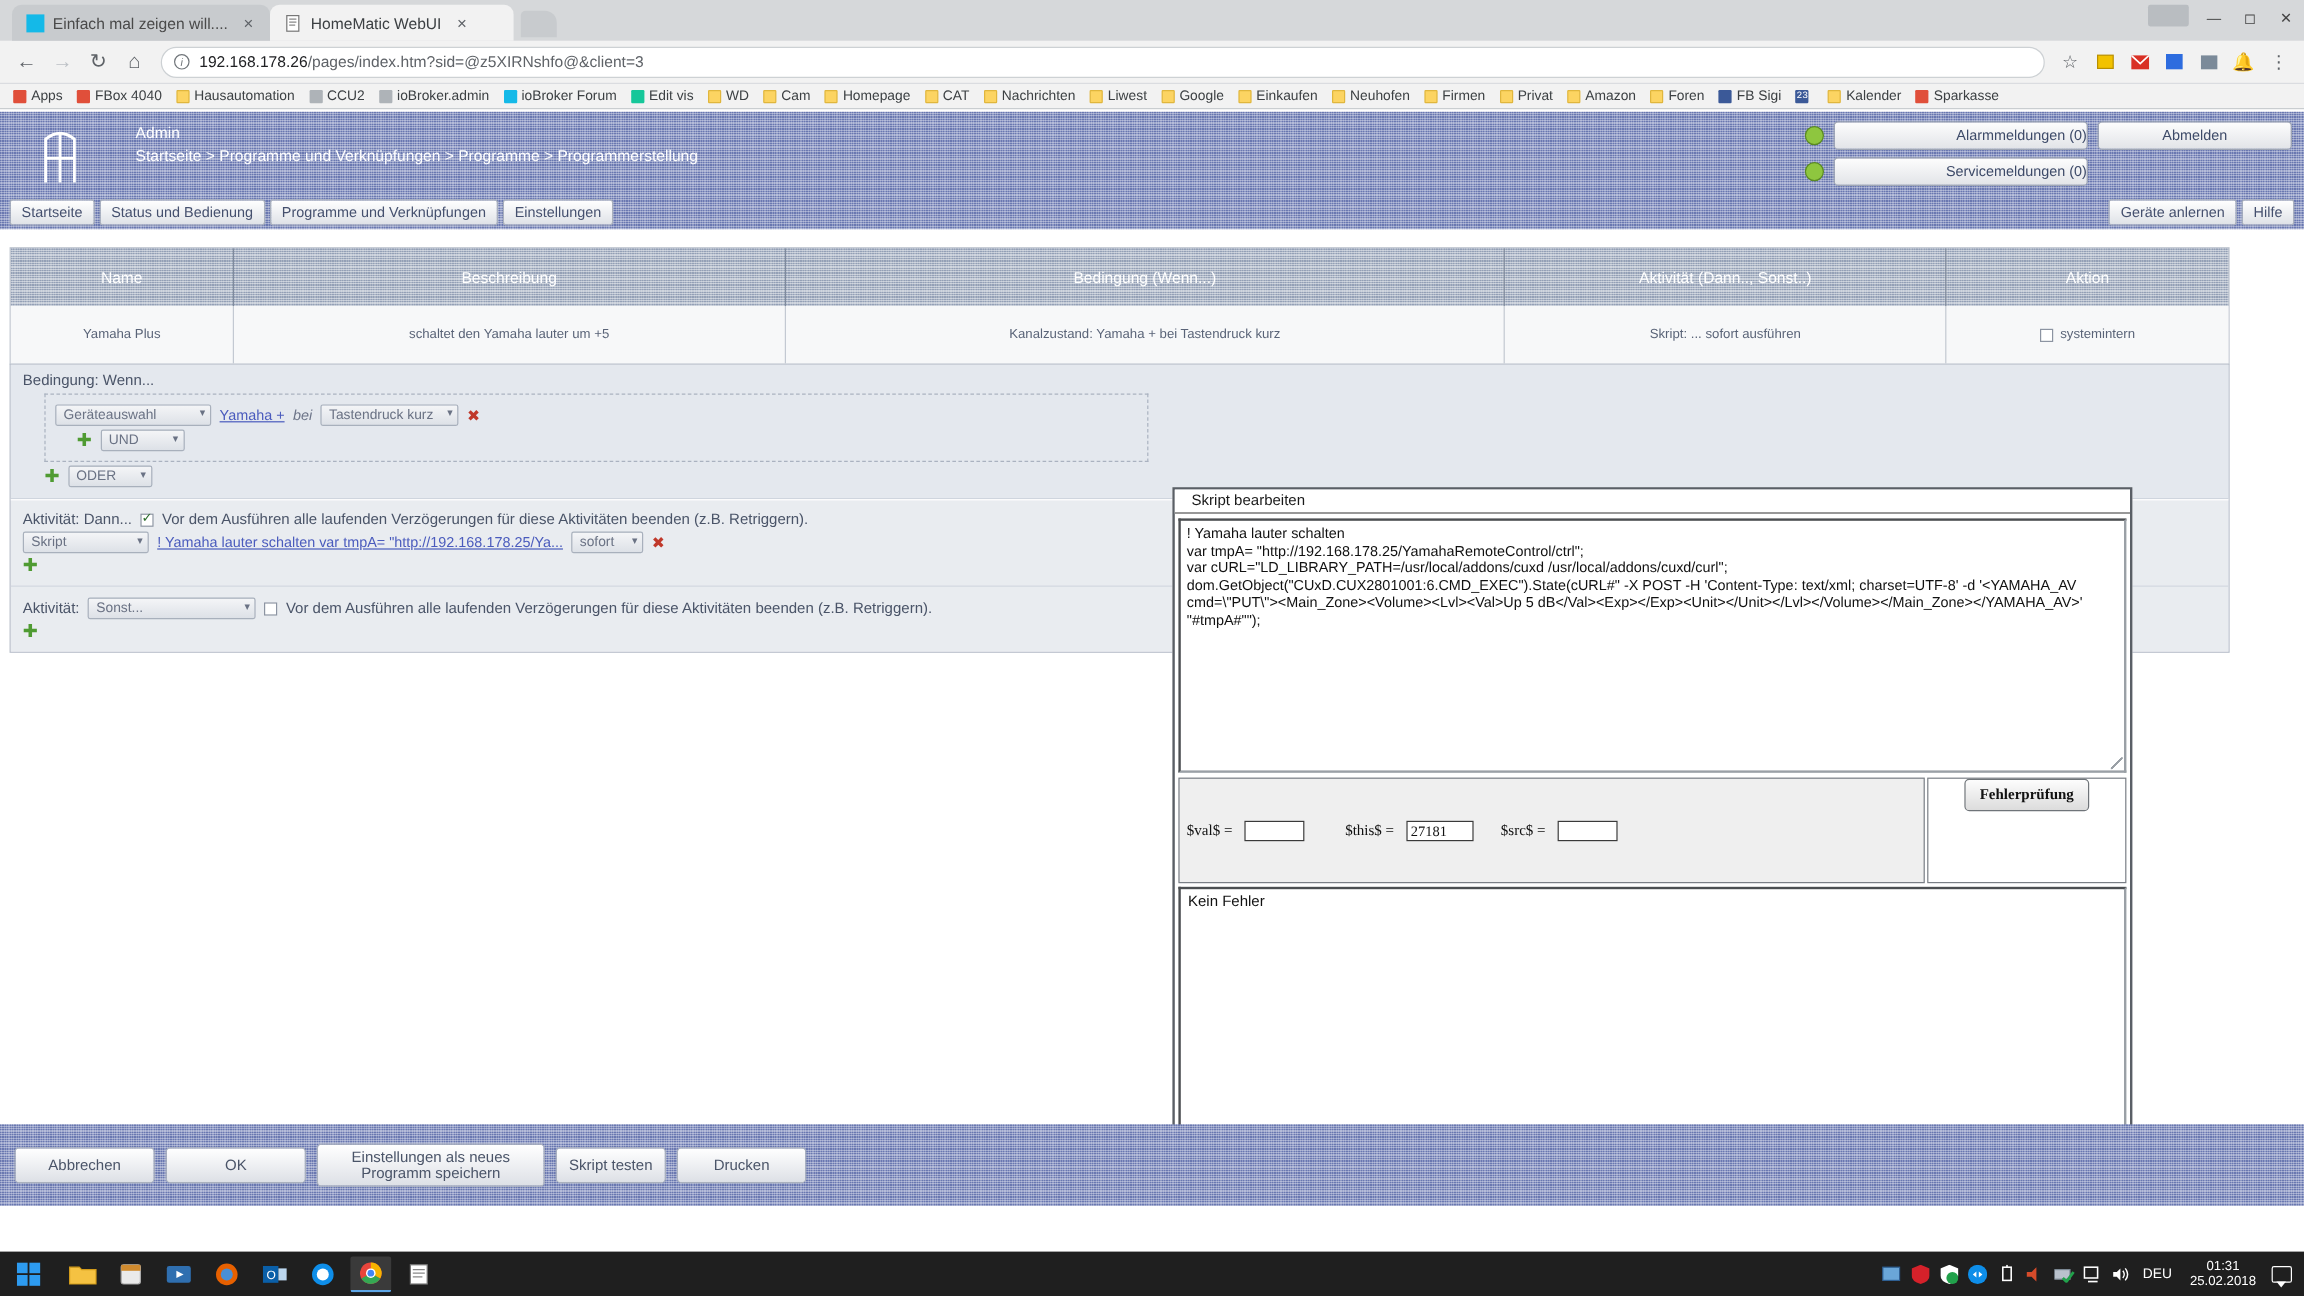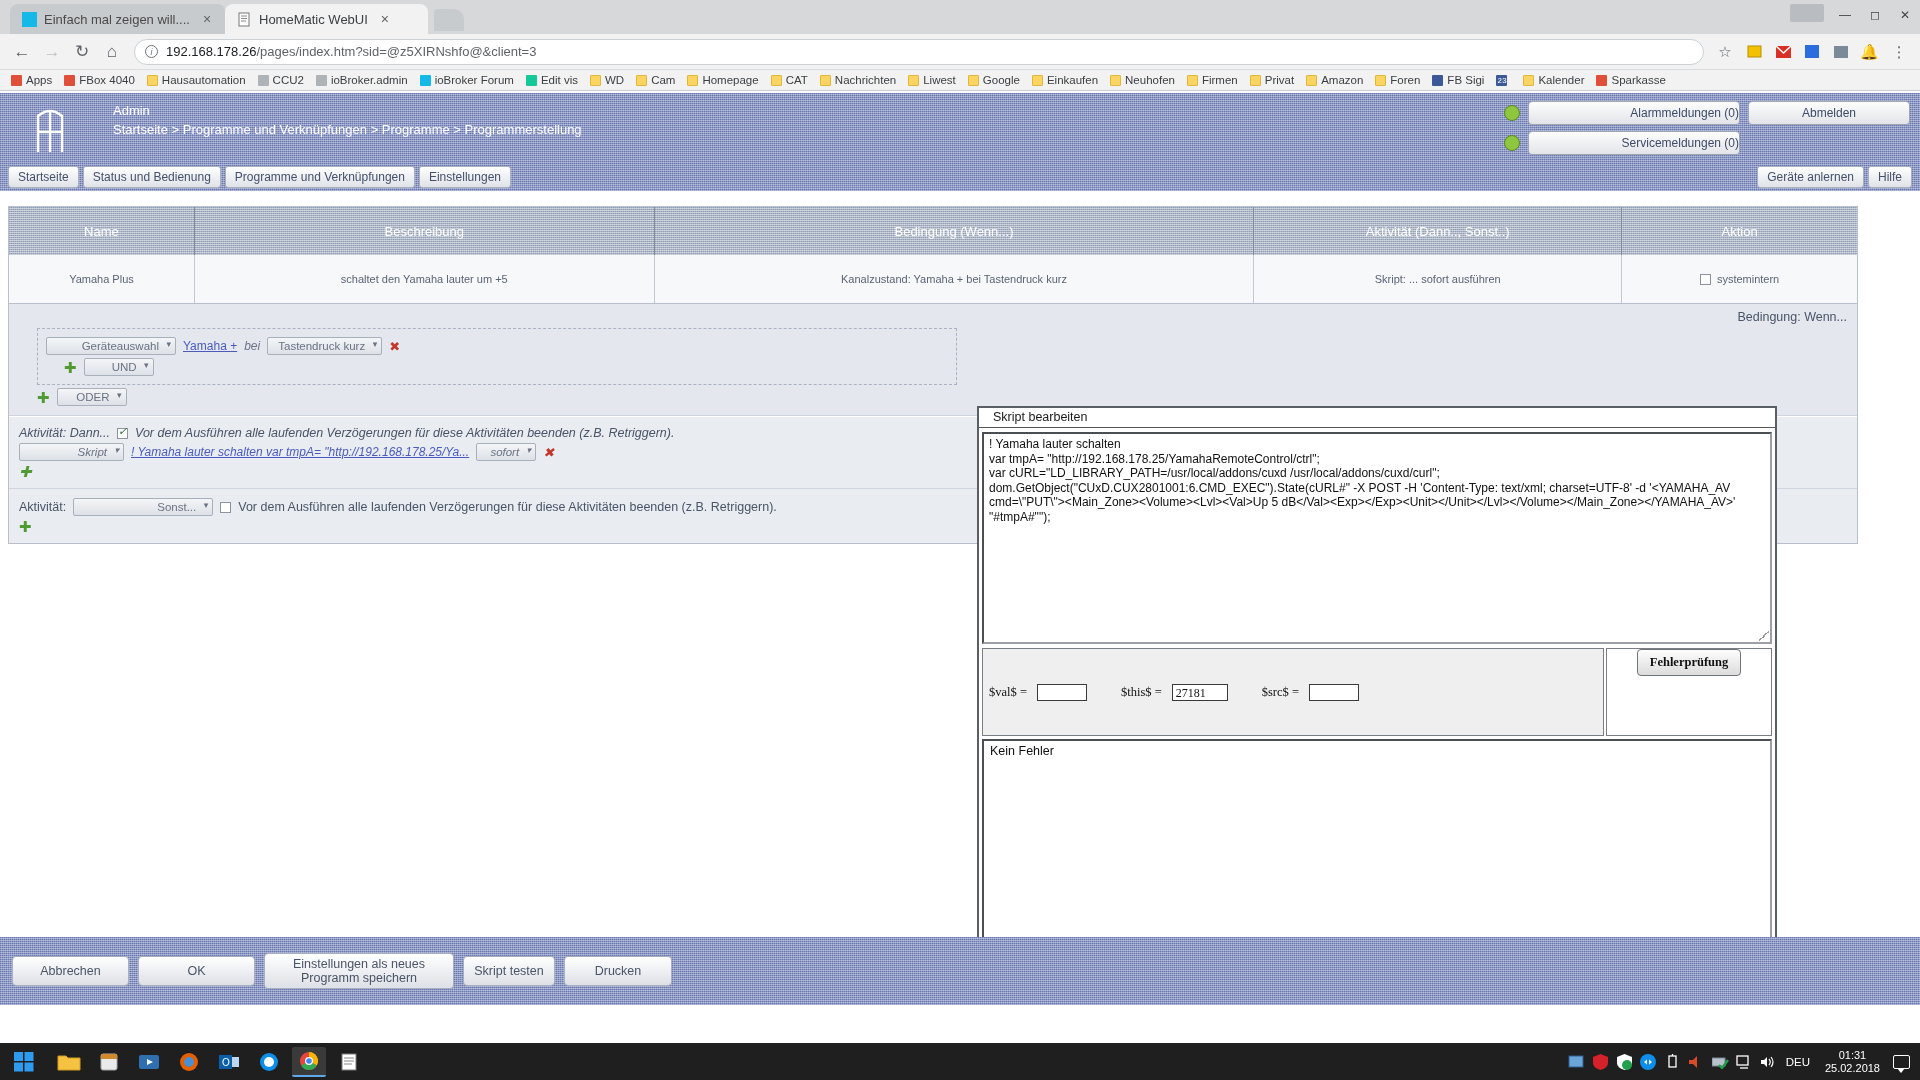--- a/index.html
+++ b/index.html
@@ -154,23 +154,23 @@
   }
   .ptable .trow > div:last-child { border-right:none; }
   .c-name { width:186px; } .c-desc { width:460px; }
   .c-cond { width:600px; } .c-act { width:368px; } .c-action { width:235px; }
 
   
   .detail {
     position:absolute; left:8px; top:210px; width:1850px;
     border:1px solid #b9c0cb; background:#e9ecf0; font-size:12.5px; color:#4a5468;
   }
-  .sec { padding:6px 10px;text-align:right; }
+  .sec { padding:6px 10px; }
   .sec-cond { background:#e4e8ee; border-bottom:1px solid #cfd5de; }
-  .sec-dann { background:#e9ecf0; border-top:1px solid #ffffff; border-bottom:1px solid #cfd5de;font-style:italic; }
+  .sec-dann { background:#e9ecf0; border-top:1px solid #ffffff; border-bottom:1px solid #cfd5de; }
   .sec-sonst { background:#e9ecf0; }
   .sectitle { color:#4a5468; font-size:12.5px; margin-bottom:4px; }
   .condbox { border:1px dashed #aab2c0; padding:5px 8px; margin-left:18px; width:920px; }
   .row { display:flex; align-items:center; gap:7px; margin:3px 0; }
   .sel {
     background:linear-gradient(#f4f5f7,#dde1e7);
     border:1px solid #a8b0bc; border-radius:2px;
     font-size:11.5px; color:#6a7284; padding:2px 16px 2px 6px;
     position:relative; display:inline-block;
   }
@@ -568,21 +568,21 @@
 dom.GetObject("CUxD.CUX2801001:6.CMD_EXEC").State(cURL#" -X POST -H 'Content-Type: text/xml; charset=UTF-8' -d '&lt;YAMAHA_AV cmd=\"PUT\"&gt;&lt;Main_Zone&gt;&lt;Volume&gt;&lt;Lvl&gt;&lt;Val&gt;Up 5 dB&lt;/Val&gt;&lt;Exp&gt;&lt;/Exp&gt;&lt;Unit&gt;&lt;/Unit&gt;&lt;/Lvl&gt;&lt;/Volume&gt;&lt;/Main_Zone&gt;&lt;/YAMAHA_AV&gt;' "#tmpA#"");</div>
       <div class="resize-grip"></div>
     </div>
 
     <div class="varbar">
       <div class="left">
         <span class="varlbl">$val$ =</span>
         <span class="varin"></span>
         <span class="varlbl" style="margin-left:24px;">$this$ =</span>
         <span class="varin wide">27181</span>
-        <span class="varlbl" style="margin-left:24px;">$src$ =</span>
+        <span class="varlbl" style="margin-left:13px;">$src$ =</span>
         <span class="varin"></span>
       </div>
       <div class="right">
         <div class="errbtn">Fehlerprüfung</div>
       </div>
     </div>
 
     <div class="dlg-out">
       <div class="otext">Kein Fehler</div>
       <div class="resize-grip"></div>

